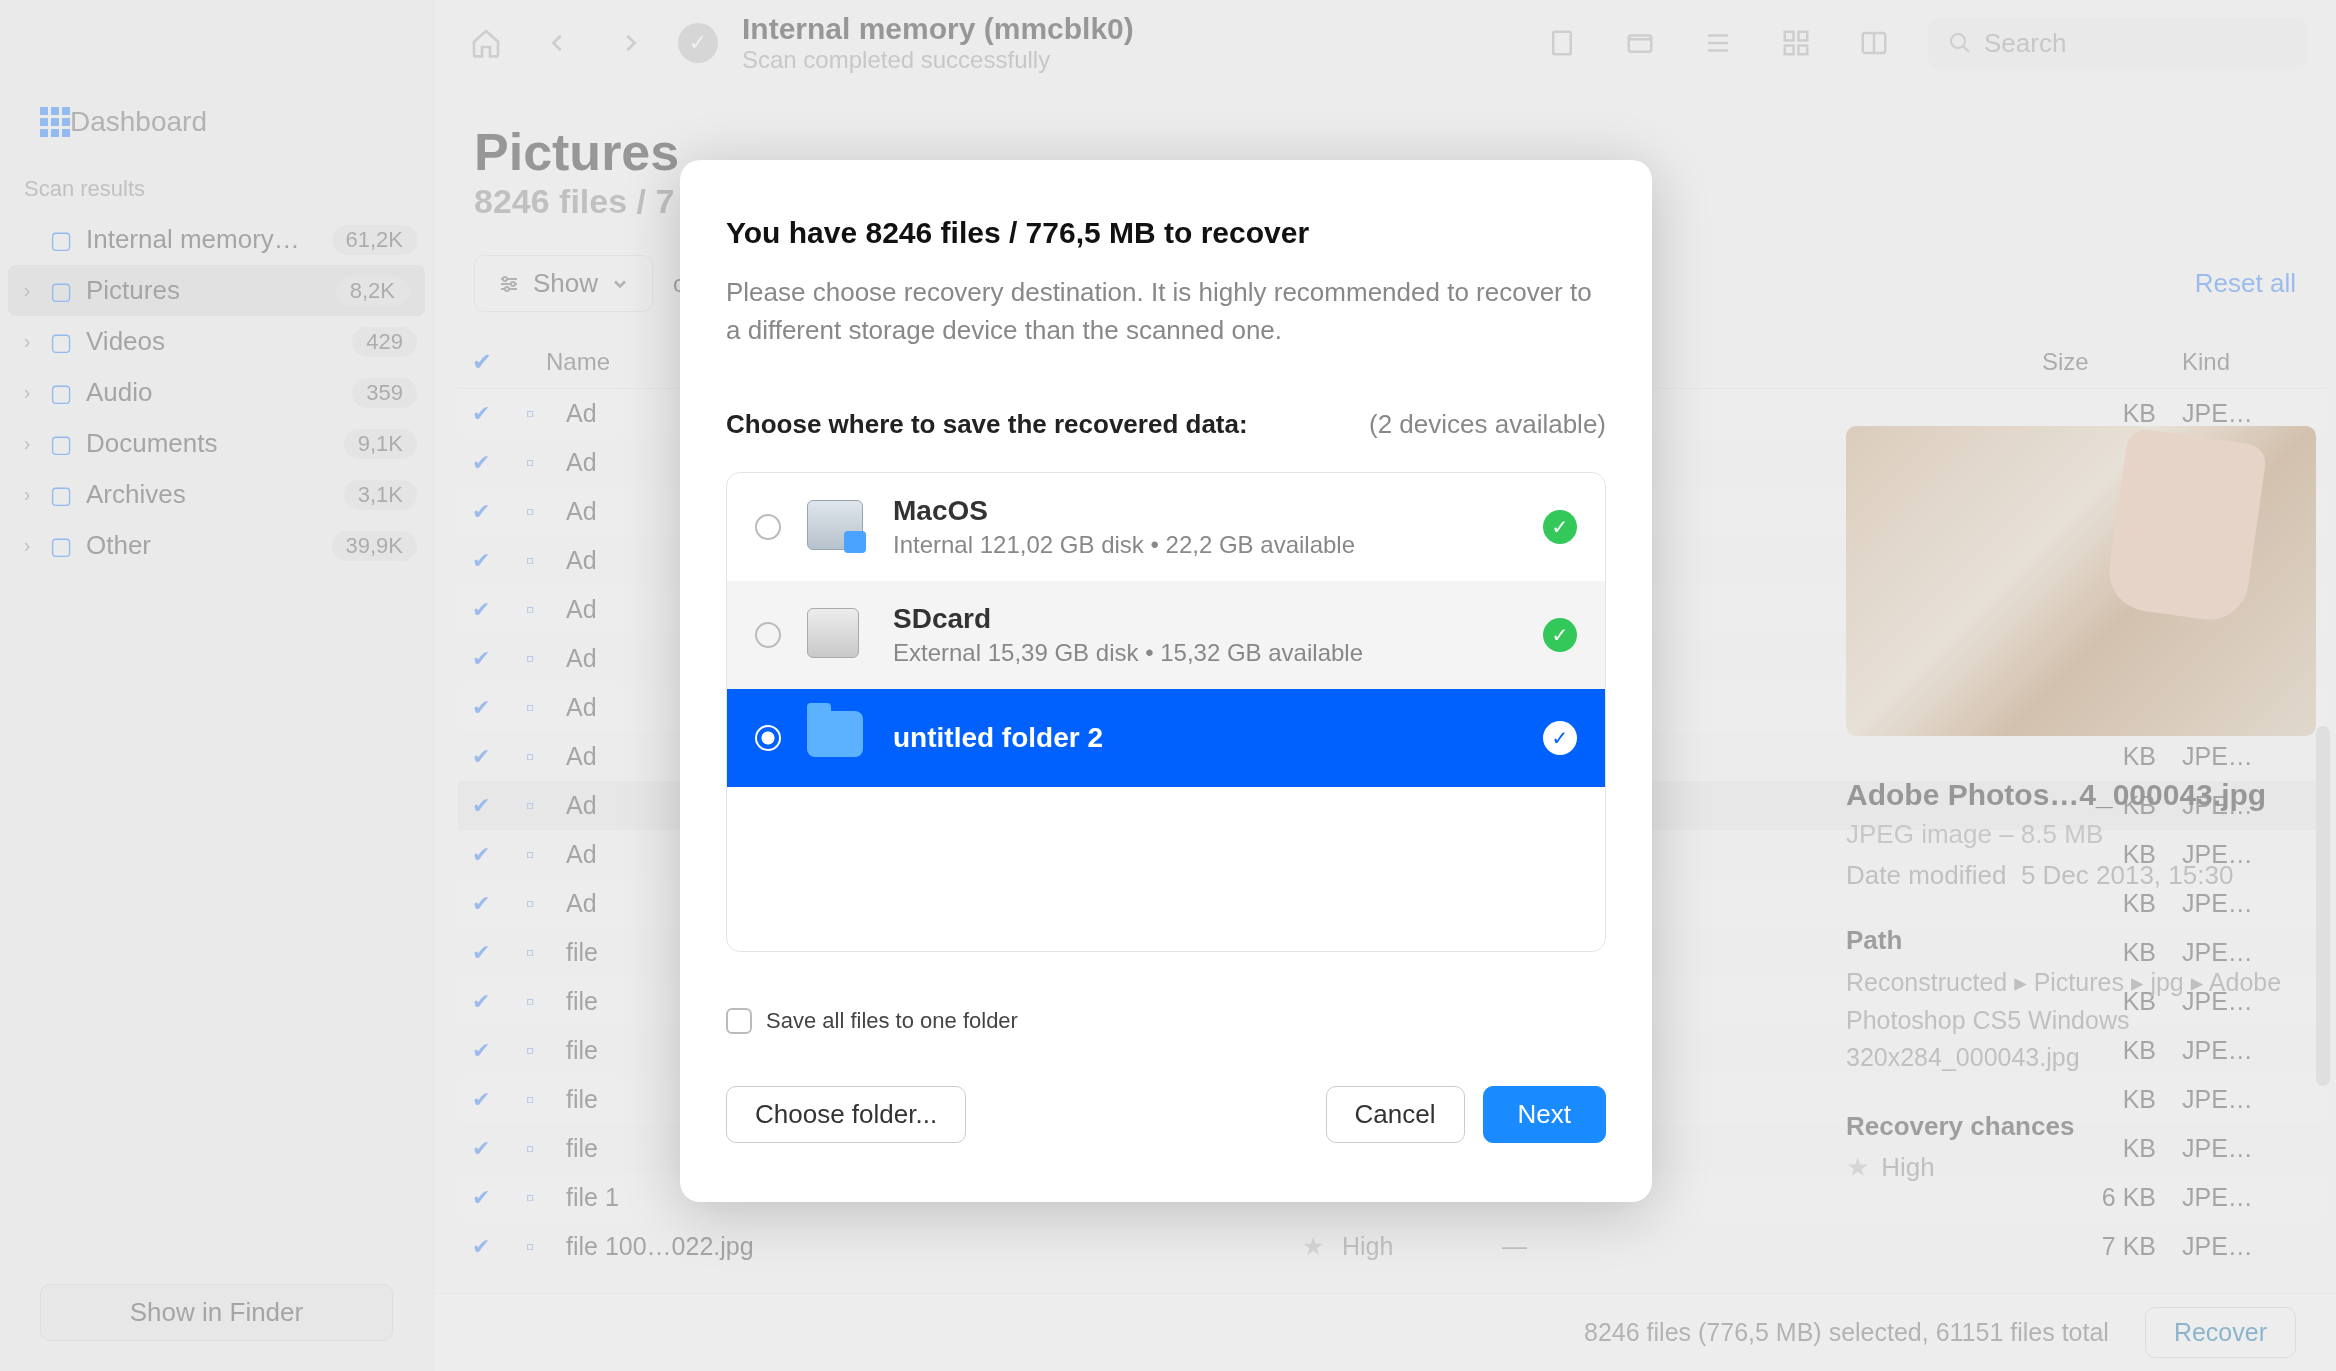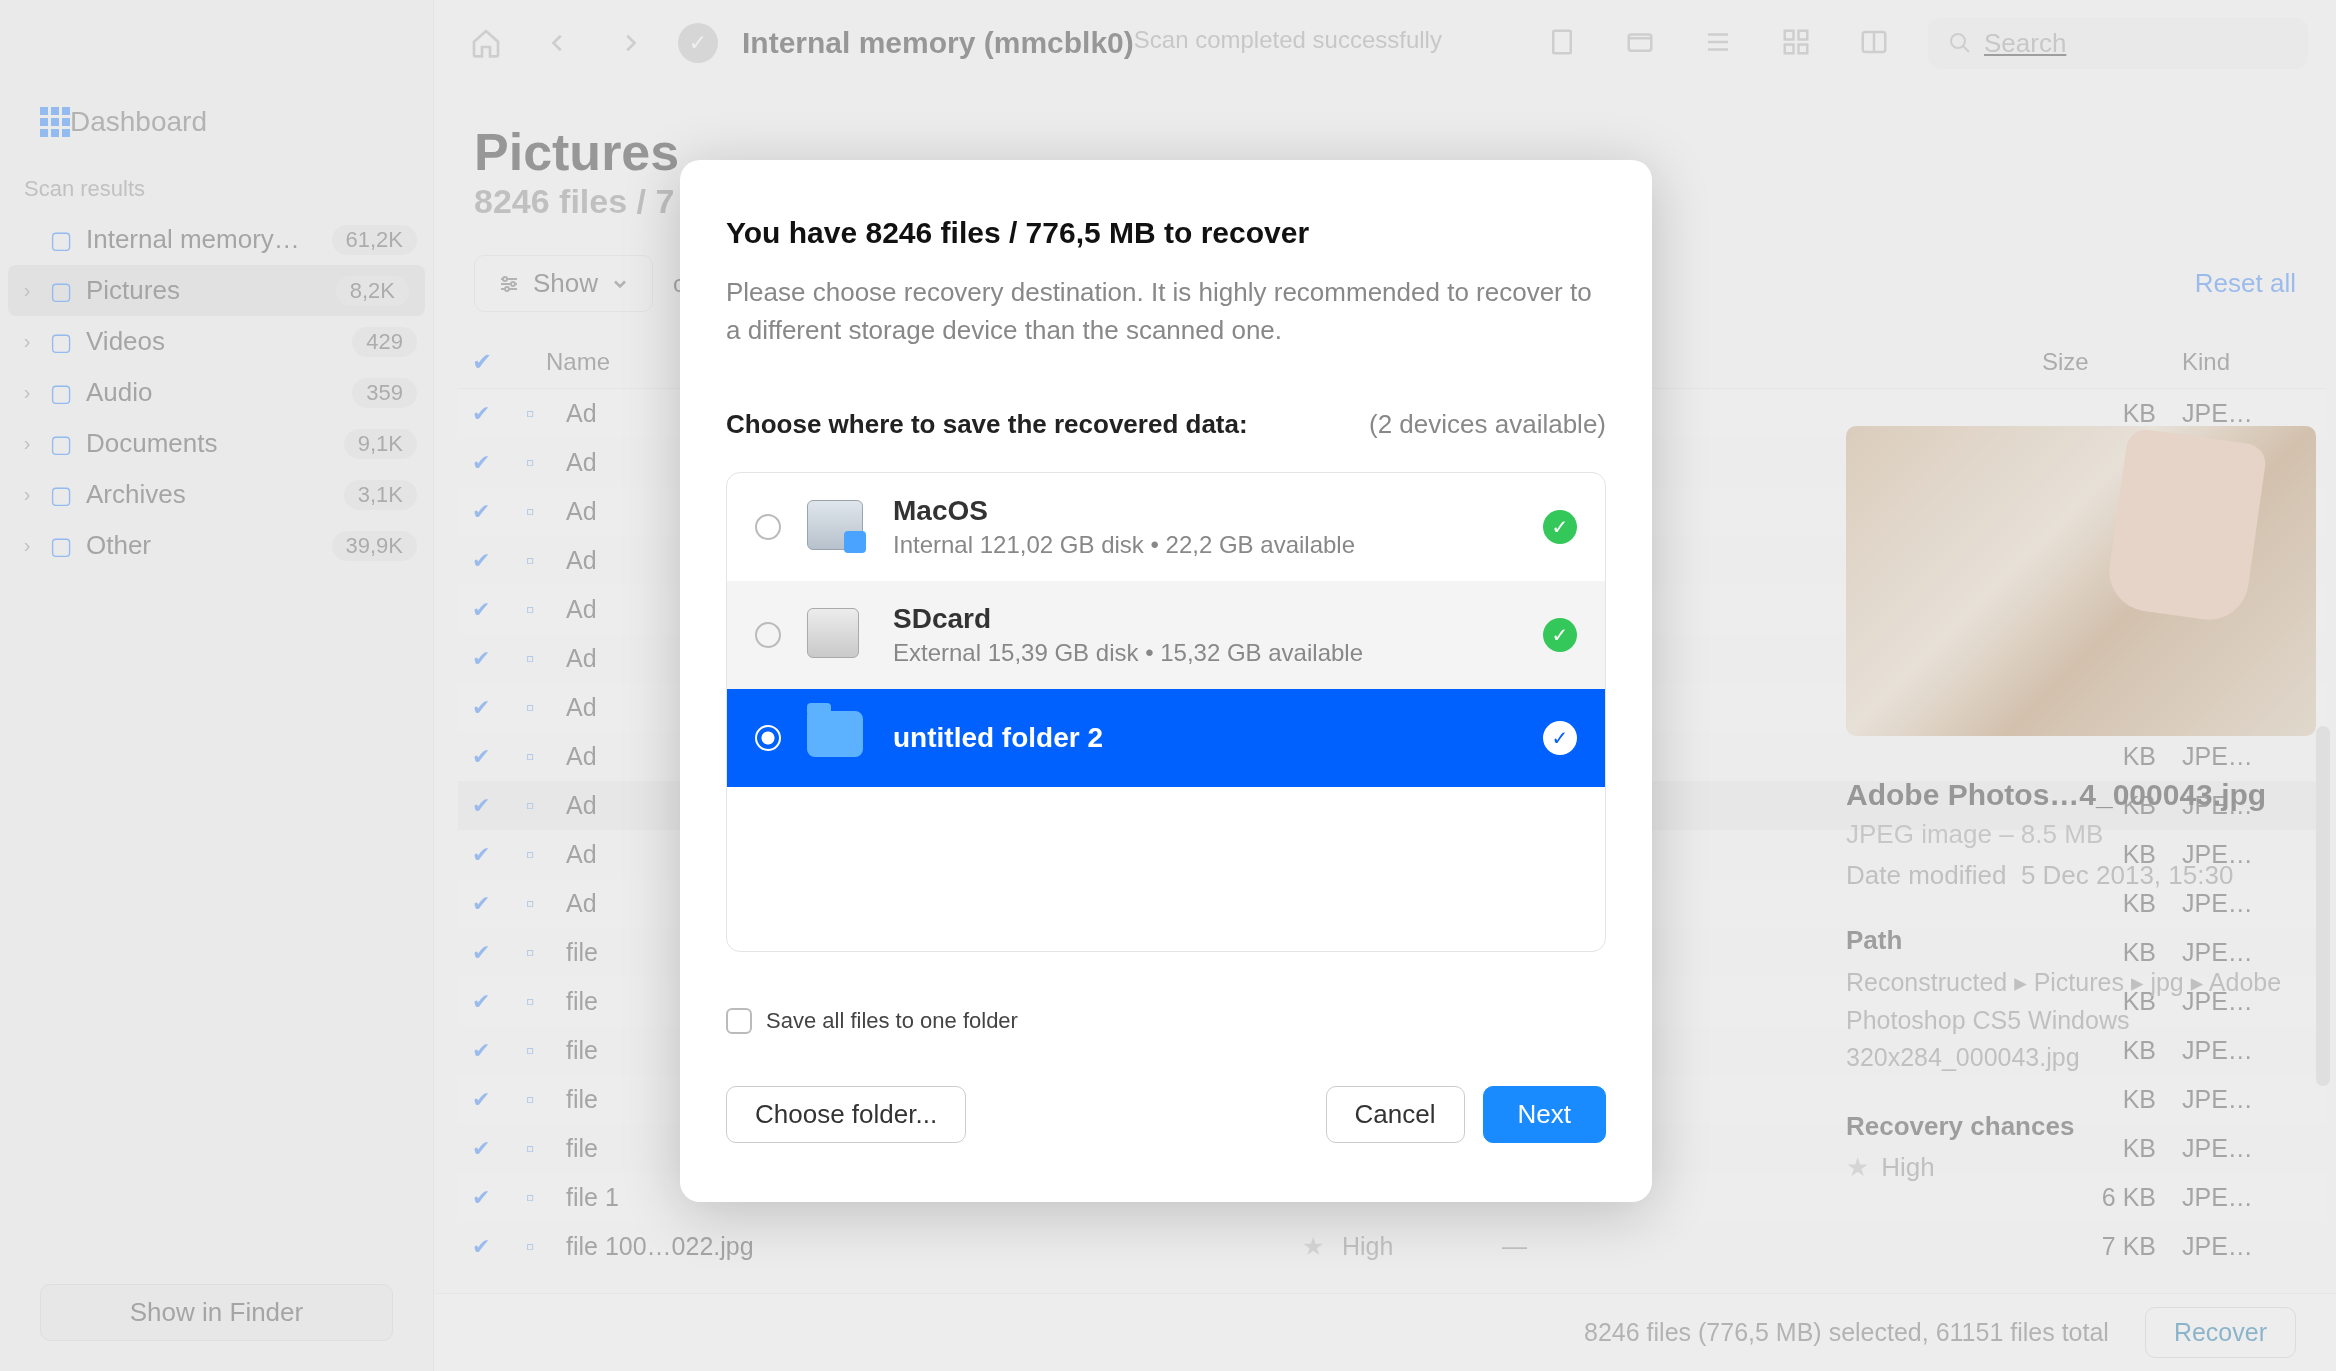--- a/index.html
+++ b/index.html
@@ -22,24 +22,24 @@
   .sb-item .chev { width: 18px; text-align:center; color:#888; font-size:20px; }
   .sb-item .ic { width: 30px; text-align:center; color:#1a7cff; font-size:24px; }
   .sb-item.active { background:#dadada; border-radius:8px; margin:0 8px; padding-left:10px; }
   .sb-count { margin-left:auto; background:#e2e2e2; padding:2px 14px; border-radius:20px; font-size:22px; color:#555; }
   .sb-show-finder { position:absolute; bottom:30px; left:40px; right:40px; background:#e8e8e8; border:1px solid #d2d2d2; text-align:center; padding:12px; border-radius:10px; font-size:26px; color:#444; }
 
   
   .header { position:absolute; left:434px; right:0; top:0; height:86px; display:flex; align-items:center; padding:0 28px; gap:24px; }
   .hbtn { width:48px; height:48px; border-radius:10px; display:flex; align-items:center; justify-content:center; color:#888; }
   .check-circle { width:40px; height:40px; border-radius:50%; background:#bdbdbd; display:flex; align-items:center; justify-content:center; color:#fff; font-size:22px; }
-  .header-title { display:flex; flex-direction:row; }
+  .header-title { display:flex; flex-direction:column; }
   .header-title .t1 { font-size:30px; font-weight:600; color:#222; }
   .header-title .t2 { font-size:24px; color:#999; }
-  .header-right { margin-left:auto; display:flex; gap:30px;text-decoration:underline; }
+  .header-right { margin-left:auto; display:flex; align-items:center; gap:30px; }
   .search { display:flex; align-items:center; gap:12px; background:#eee; padding:10px 20px; border-radius:12px; width:380px; color:#999; font-size:26px; }
 
   
   .main { position:absolute; left:434px; right:0; top:86px; bottom:0; }
   .main-head { padding:36px 40px 10px; }
   .main-head .h1 { font-size:52px; font-weight:700; color:#222; }
   .main-head .h2 { font-size:34px; font-weight:700; color:#888; }
   .filter-row { display:flex; align-items:center; padding:24px 40px; gap:20px; }
   .show-btn { display:flex; align-items:center; gap:12px; border:1px solid #ddd; border-radius:10px; padding:12px 22px; font-size:26px; color:#444; }
   .reset-all { margin-left:auto; color:#2c7cf5; font-size:26px; }

